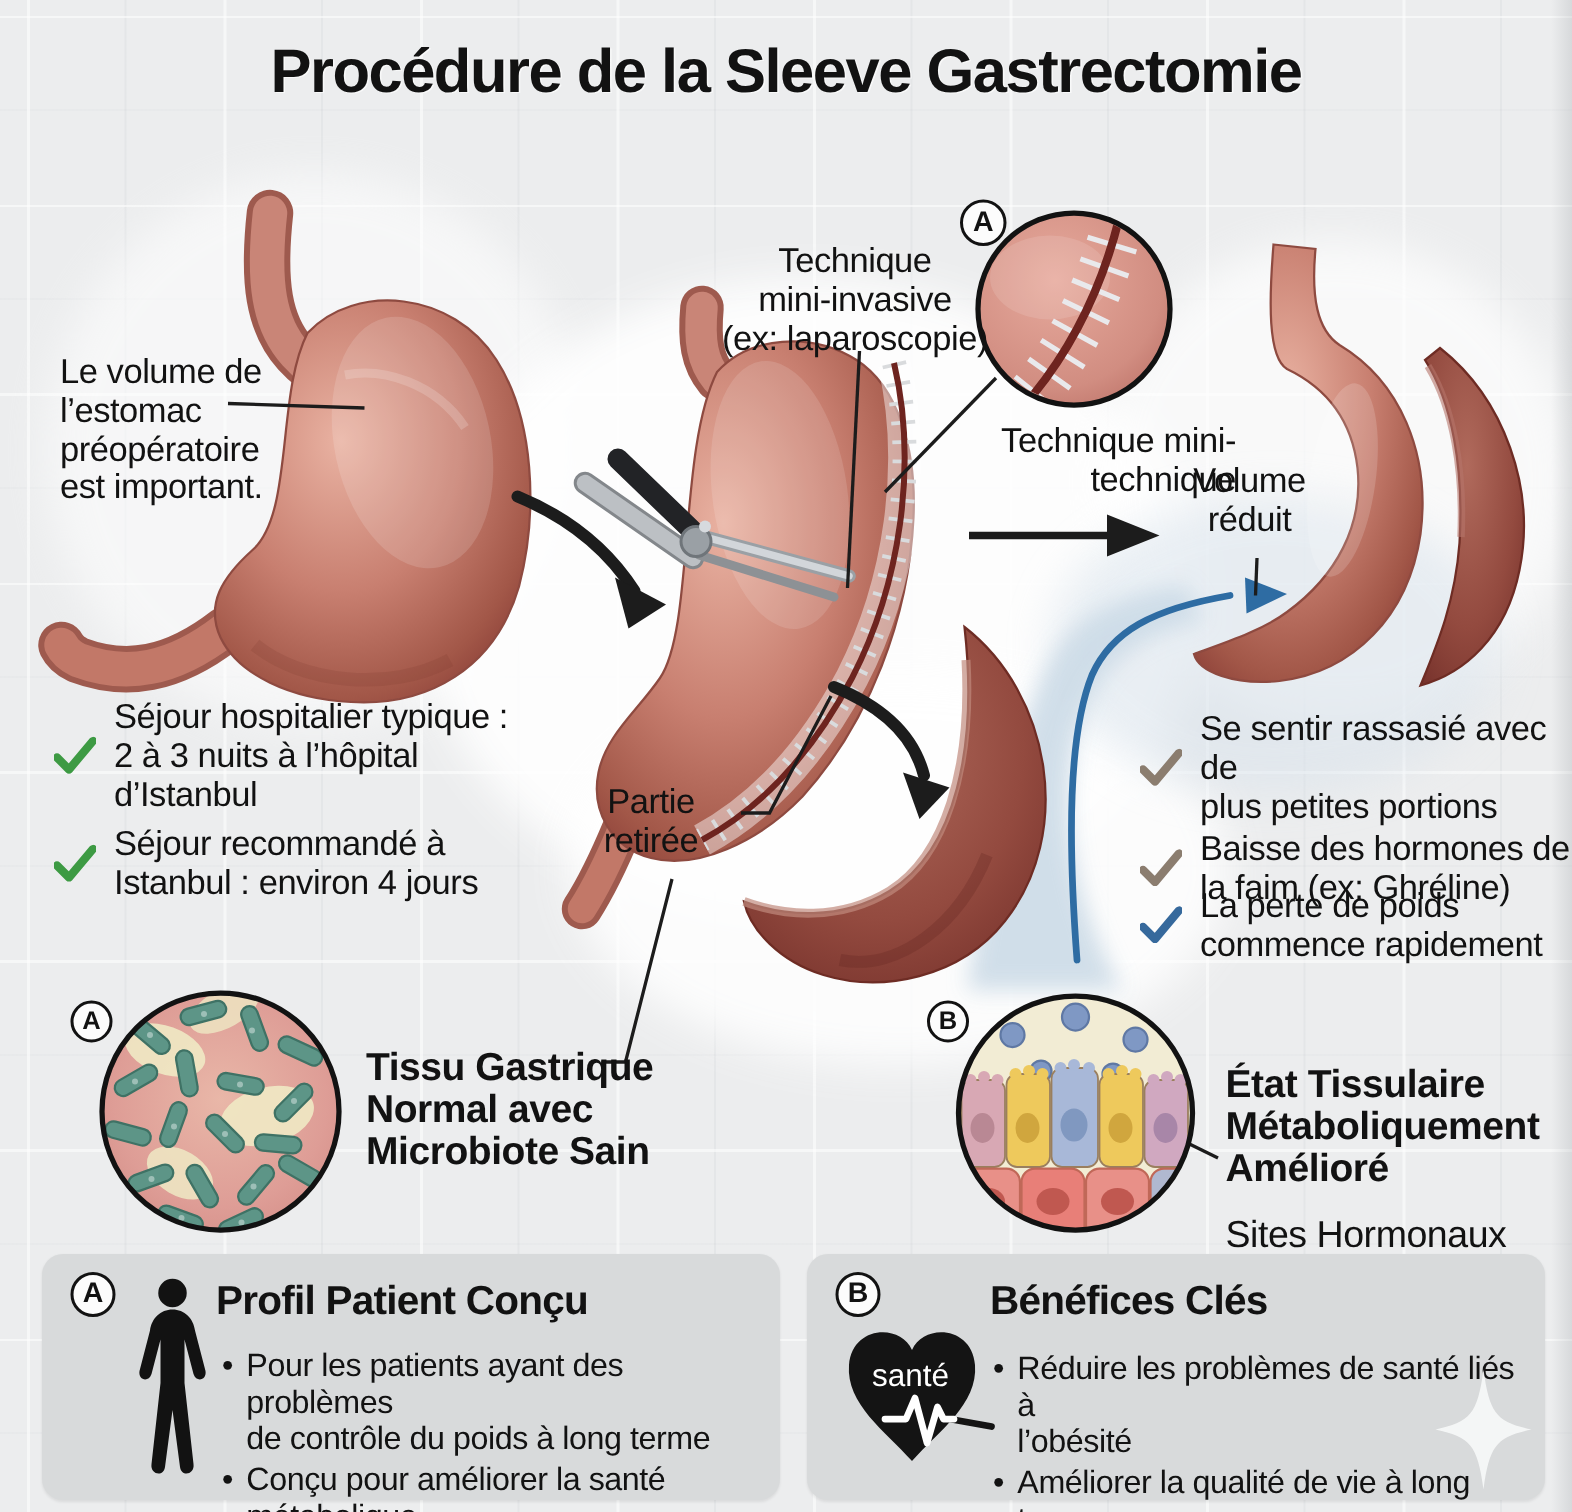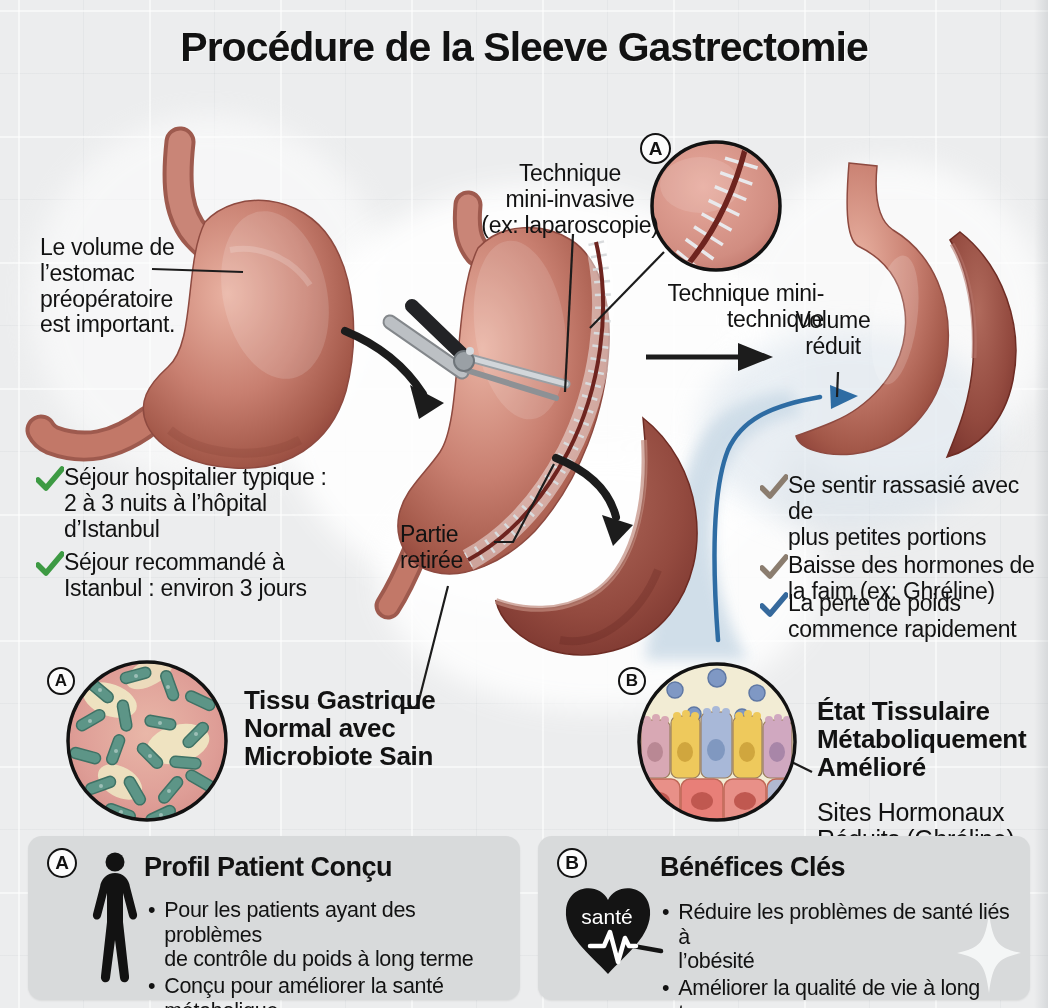--- a/index.html
+++ b/index.html
@@ -14,22 +14,22 @@
     background-position:18px 10px,18px 10px,83px 73px,83px 73px;
     font-family:"Liberation Sans","DejaVu Sans",sans-serif;color:#121212;}
   .edge-shade{position:absolute;right:0;top:0;width:14px;height:100%;
     background:linear-gradient(to right, rgba(0,0,0,0), rgba(140,146,152,.22));}
   svg{display:block}
   .lbl{position:absolute;white-space:pre-line;color:#121212;letter-spacing:-0.3px;}
   .title{left:0;right:0;top:24px;text-align:center;font-size:41px;font-weight:700;letter-spacing:-1px;
     text-shadow:1px 1px 0 rgba(255,255,255,.65);}
   .hdr{font-size:27px;font-weight:700;letter-spacing:-0.5px;}
   .ann{font-size:23px;line-height:1.12;}
-  .annB{font-size:26px;line-height:1.08;font-weight:700;}
-  .check-item{position:absolute;display:flex;align-items:flex-start;gap:0;}
+  .annB{font-size:26px;line-height:1.08;font-weight:700;margin-top:11px;}
+  .check-item{position:absolute;display:flex;align-items:center;gap:12px;}
   .check-item .txt{font-size:23px;line-height:1.13;white-space:pre-line;letter-spacing:-0.3px;}
   .check-item svg{flex:0 0 auto;margin-top:2px;}
   .badge{position:absolute;background:#fcfcfc;border:2.5px solid #121212;border-radius:50%;
     display:flex;align-items:center;justify-content:center;font-weight:700;box-sizing:border-box;}
   .panel{position:absolute;width:492px;height:164px;background:#d8dadb;border-radius:14px;
     box-shadow:0 1px 2px rgba(0,0,0,.08);}
   .panel .ptitle{position:absolute;font-size:27px;font-weight:700;letter-spacing:-0.5px;}
   .bullets{position:absolute;display:flex;flex-direction:column;gap:2px;}
   .bullet{display:flex;gap:9px;font-size:21.5px;line-height:1.15;letter-spacing:-0.3px;}
   .bullet .dot{flex:0 0 auto;}
@@ -297,37 +297,37 @@
 l’estomac
 préopératoire
 est important.</div>
   <div class="lbl ann" style="left:467px;top:161px;width:206px;text-align:center">Technique
 mini-invasive
 (ex: laparoscopie)</div>
   <div class="lbl ann" style="left:624px;top:281px;width:200px;text-align:right">Technique mini-
 technique</div>
   <div class="lbl ann" style="left:783px;top:308px;width:100px;text-align:center">Volume
 réduit</div>
-  <div class="lbl ann" style="left:400px;top:522px;width:100px;text-align:left">Partie
+  <div class="lbl ann" style="left:384px;top:522px;width:100px;text-align:center">Partie
 retirée</div>
 
   <div class="check-item" style="left:36px;top:464px">
     <svg width="28" height="26" viewBox="0 0 28 26">
       <path d="M2,14 L10,22 L26,3" fill="none" stroke-width="5.5" stroke-linecap="round" stroke-linejoin="round" stroke="#3d9a43"></path>
       </svg>
     <div class="txt">Séjour hospitalier typique :
 2 à 3 nuits à l’hôpital
 d’Istanbul</div>
   </div>
   <div class="check-item" style="left:36px;top:549px">
     <svg width="28" height="26" viewBox="0 0 28 26">
       <path d="M2,14 L10,22 L26,3" fill="none" stroke-width="5.5" stroke-linecap="round" stroke-linejoin="round" stroke="#3d9a43"></path>
       </svg>
     <div class="txt">Séjour recommandé à
-Istanbul : environ 3 jours</div>
+Istanbul : environ 4 jours</div>
   </div>
 
   <div class="check-item" style="left:760px;top:472px">
     <svg width="28" height="26" viewBox="0 0 28 26">
       <path d="M2,14 L10,22 L26,3" fill="none" stroke-width="5.5" stroke-linecap="round" stroke-linejoin="round" stroke="#8b7d6f"></path>
       </svg>
     <div class="txt">Se sentir rassasié avec de
 plus petites portions</div>
   </div>
   <div class="check-item" style="left:760px;top:552px">

